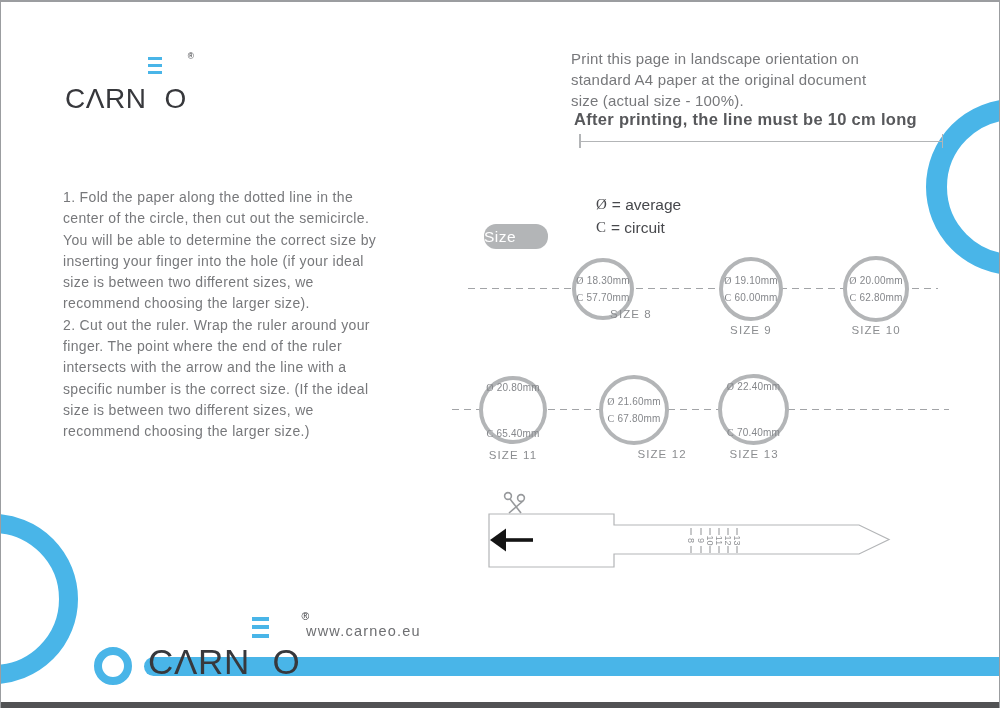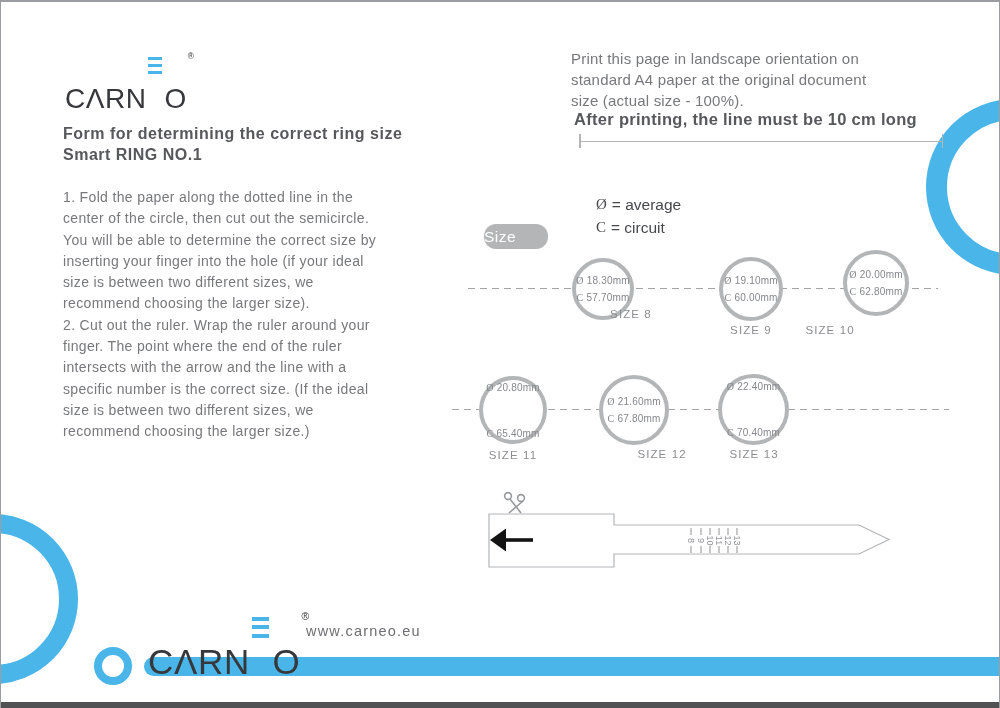--- a/index.html
+++ b/index.html
@@ -59,26 +59,26 @@
   .fold-2{left:451px;top:407px;width:497px;}
 
   
   .ring{border:4px solid var(--outline,#b3b5b7);border-radius:50%;background:#fff;box-sizing:border-box;
         display:flex;flex-direction:column;align-items:center;justify-content:center;
         color:#85878b;font-size:10px;letter-spacing:0.2px;}
   .ring .row{line-height:17px;white-space:nowrap;}
   .ring .sym{font-family:"Liberation Serif",serif;margin-right:3px;}
   .r8{left:571px;top:256px;width:62px;height:62px;}
   .r9{left:718px;top:255px;width:64px;height:64px;}
-  .r10{left:842px;top:248px;width:66px;height:66px;}
+  .r10{left:842px;top:254px;width:66px;height:66px;}
   .r11{left:478px;top:374px;width:68px;height:68px;gap:29px;}
   .r12{left:598px;top:373px;width:70px;height:70px;}
   .r13{left:717px;top:372px;width:71px;height:71px;gap:29px;}
   .ring-label{transform:translateX(-50%);font-size:11.5px;letter-spacing:1.1px;color:#8b8d90;white-space:nowrap;}
-  .l8{left:630px;top:306px;} .l9{left:750px;top:322px;} .l10{left:829px;top:322px;}
+  .l8{left:630px;top:306px;} .l9{left:750px;top:322px;} .l10{left:875px;top:322px;}
   .l11{left:512px;top:447px;} .l12{left:633px;top:446px;margin-left:28px;} .l13{left:753px;top:446px;}
 
   
   .ruler{left:480px;top:485px;width:420px;height:95px;}
 
   
   .website{left:305px;top:621px;font-size:14.5px;color:#6e6f72;letter-spacing:1.2px;}
 </style>
 </head>
 <body>
@@ -106,22 +106,20 @@
 standard A4 paper at the original document
 size (actual size - 100%).</div>
 
   <div class="abs cal-heading">After printing, the line must be 10 cm long</div>
   <div class="abs cal-line">
     <span class="tick tl"></span>
     <span class="hbar"></span>
     <span class="tick tr"></span>
   </div>
 
-  <div class="abs form-title lines">Form for determining the correct ring size
-Smart RING NO.1</div>
   <div class="abs form-steps">
     <div class="lines">1. Fold the paper along the dotted line in the
 center of the circle, then cut out the semicircle.
 You will be able to determine the correct size by
 inserting your finger into the hole (if your ideal
 size is between two different sizes, we
 recommend choosing the larger size).</div>
     <div class="lines">2. Cut out the ruler. Wrap the ruler around your
 finger. The point where the end of the ruler
 intersects with the arrow and the line with a

